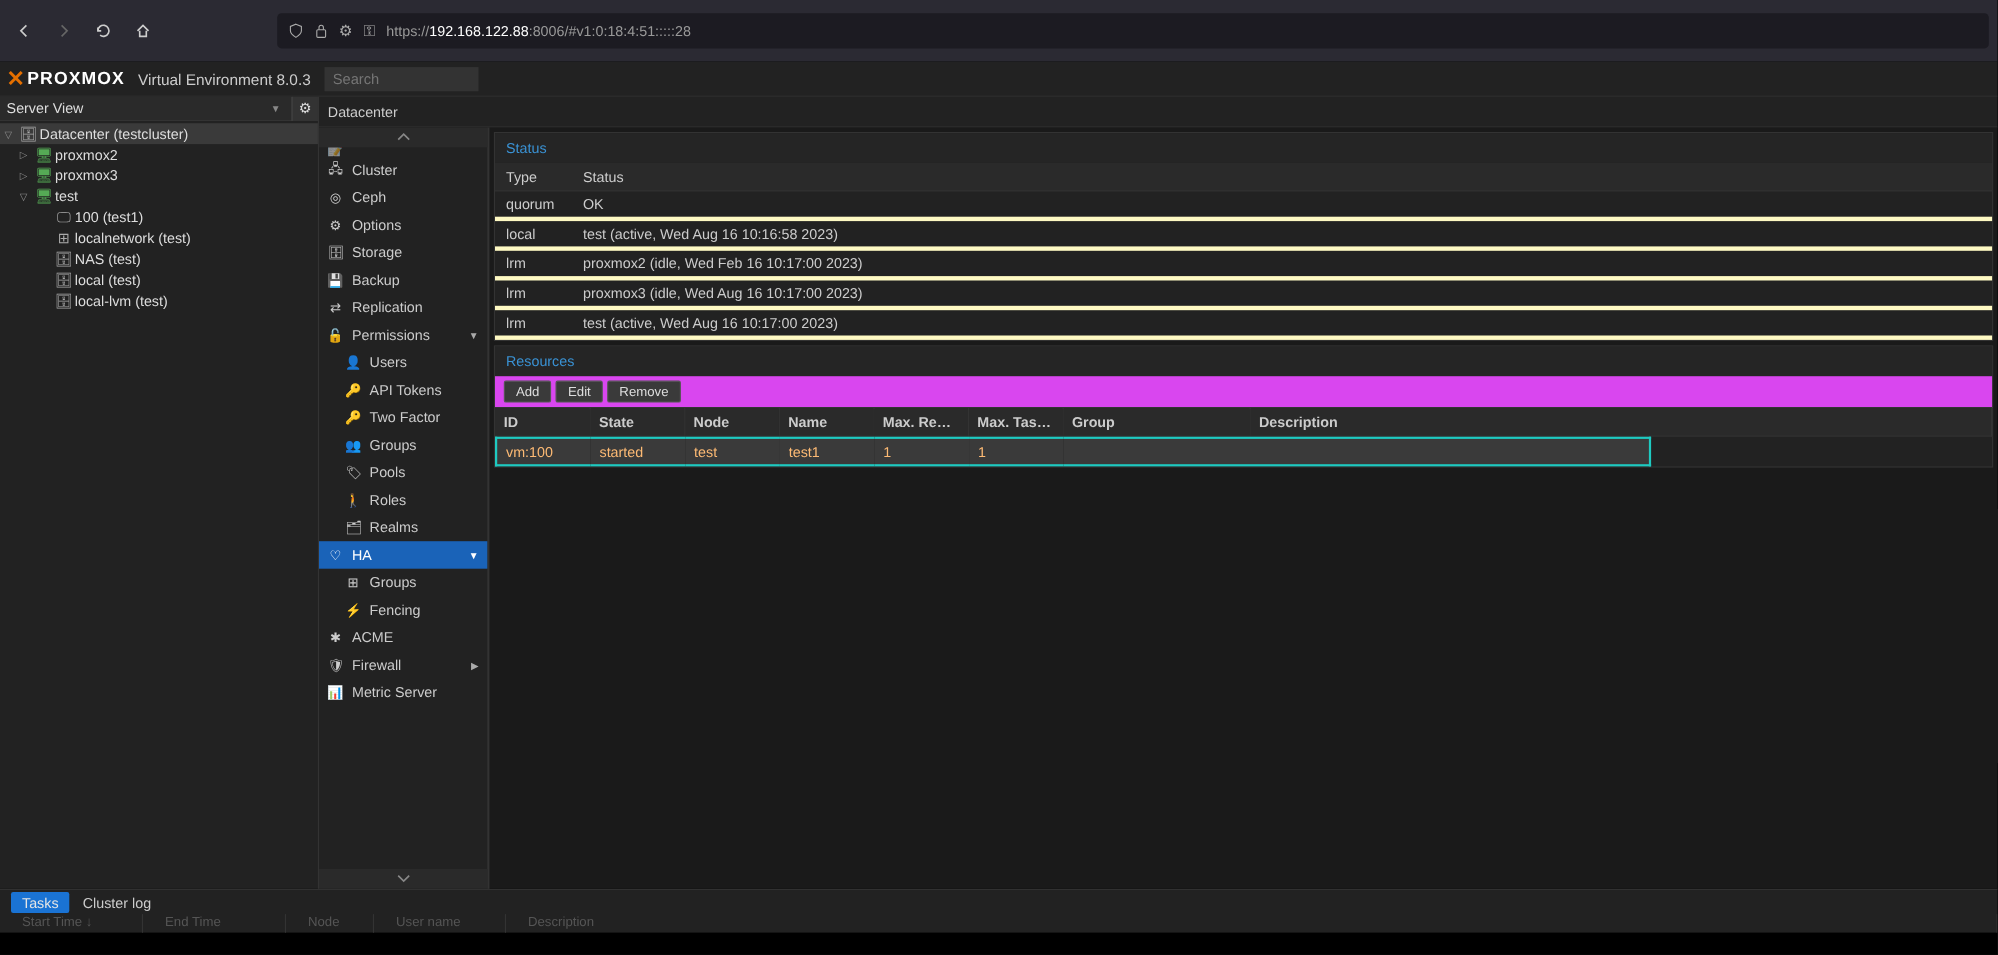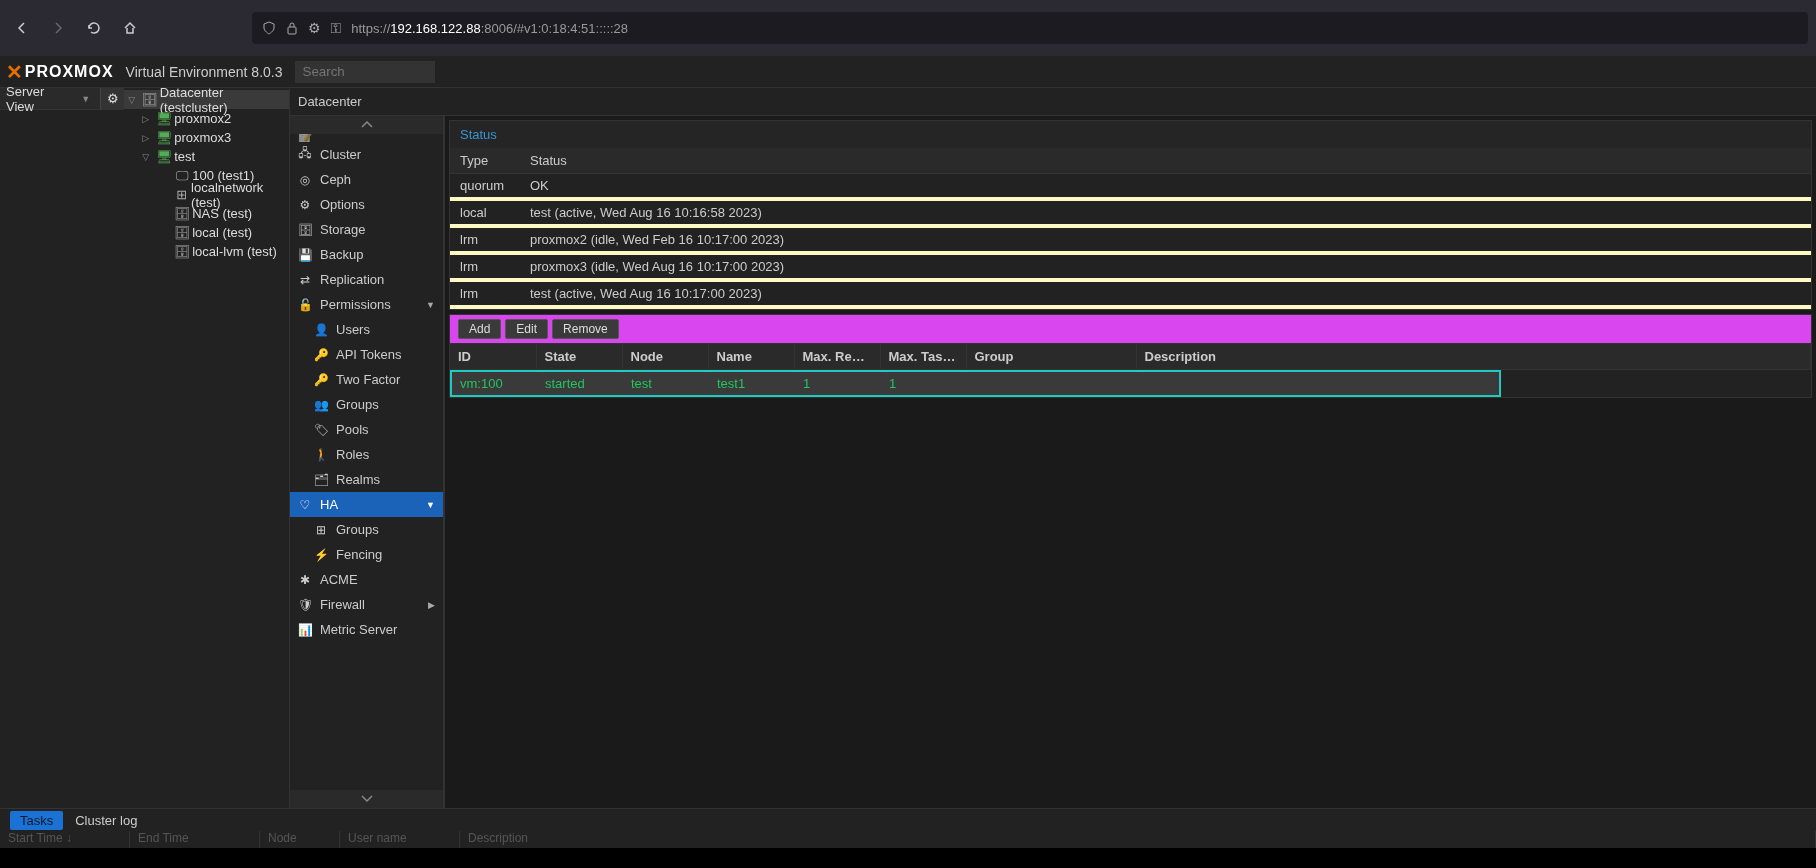--- a/index.html
+++ b/index.html
@@ -17,21 +17,21 @@
 
 .header-bar { background: #222; height: 32px; display: flex; align-items: center; padding-left: 6px; gap: 8px; border-bottom: 1px solid #333; }
 .logo { display: flex; align-items: center; gap: 4px; }
 .logo-x { color: #e57000; font-weight: 900; font-size: 20px; letter-spacing: -2px; }
 .logo-text { color: #fff; font-weight: 700; font-size: 16px; letter-spacing: 1px; }
 .ve-text { color: #ccc; font-size: 14px; margin-left: 4px; }
 .search-input { background: #333; border: none; color: #ccc; padding: 4px 8px; height: 22px; width: 140px; margin-left: 4px; }
 
 
 .app { display: flex; height: calc(100vh - 56px - 32px - 40px - 20px); }
-.tree-panel { width: 290px; background: #222; display: flex; flex-direction: row; border-right: 1px solid #333; }
+.tree-panel { width: 290px; background: #222; display: flex; flex-direction: column; border-right: 1px solid #333; }
 .view-select { height: 22px; background: #2a2a2a; display: flex; align-items: center; gap: 6px; border-bottom: 1px solid #333; }
 .view-text { padding: 2px 6px; flex: 1; color: #ddd; }
 .gear-btn { width: 24px; height: 22px; background: #333; display: flex; align-items: center; justify-content: center; color: #ddd; border-left: 1px solid #444; }
 .tree { padding: 2px 0; }
 .tree-row { height: 19px; display: flex; align-items: center; padding-left: 4px; gap: 2px; cursor: pointer; }
 .tree-row.selected { background: #3a3a3a; }
 .tree-toggle { width: 12px; color: #888; font-size: 9px; }
 .tree-icon { width: 16px; display: flex; justify-content: center; color: #aaa; }
 .tree-label { color: #ddd; }
 .indent-1 { padding-left: 18px; }
@@ -64,30 +64,30 @@
 .status-table th { text-align: left; padding: 5px 10px; background: #2a2a2a; font-weight: normal; color: #ccc; border-bottom: 1px solid #333; }
 .status-table td { padding: 4px 10px; color: #ccc; border-bottom: 4px solid #fef9c3; }
 .status-table .col-type { width: 70px; }
 
 .toolbar { padding: 4px 8px; display: flex; gap: 4px; background: #d946ef; border-bottom: 1px solid #333; }
 .tb-btn { background: #3a3a3a; border: 1px solid #555; color: #ddd; padding: 2px 10px; font-size: 12px; cursor: pointer; border-radius: 2px; }
 
 .res-table { width: 100%; border-collapse: collapse; table-layout: fixed; }
 .res-table th { text-align: left; padding: 5px 8px; background: #2a2a2a; font-weight: bold; color: #ccc; border-right: 1px solid #333; border-bottom: 1px solid #333; overflow: hidden; text-overflow: ellipsis; white-space: nowrap; }
 .res-row { border: 2px solid #1ecac1; background: #3a3a3a; }
-.res-row td { padding: 4px 8px; color: #22c55e; }
+.res-row td { padding: 4px 8px; color: #fdba74; }
 .res-row-wrap { padding-right: 310px; }
 
 
 .bottom-panel { height: 40px; background: #222; border-top: 1px solid #333; }
 .bottom-tabs { display: flex; height: 22px; gap: 2px; padding-left: 10px; align-items: center; }
 .bottom-tab { padding: 2px 10px; color: #ccc; cursor: pointer; }
-.bottom-tab.active { background: #1a73d4; color: #0f172a; border-radius: 2px; }
+.bottom-tab.active { background: #1a73d4; color: #e5e5e5; border-radius: 2px; }
 .task-header { display: flex; height: 18px; color: #555; font-size: 12px; overflow: hidden; }
-.task-header span { padding: 0 8px; border-right: 1px solid #333;}
+.task-header span { padding: 0 20px; border-right: 1px solid #333;}
 
 svg { display: block; }
 </style>
 </head>
 <body>
 
 <div class="browser-chrome">
   <div class="nav-btn">
     <svg width="16" height="16" viewBox="0 0 16 16">
         <path d="M10 3 L5 8 L10 13" stroke="#ccc" stroke-width="1.5" fill="none"></path>
@@ -324,20 +324,21 @@
                 </tr>
                 <tr>
                   <td>lrm</td>
                   <td>test (active, Wed Aug 16 10:17:00 2023)</td>
                 </tr>
               </tbody>
           </table>
         </div>
 
         <div class="panel-section">
+          <div class="section-title">Resources</div>
           <div class="toolbar">
             <button class="tb-btn">Add</button>
             <button class="tb-btn">Edit</button>
             <button class="tb-btn">Remove</button>
           </div>
           <table class="res-table">
             <colgroup>
               <col style="width:86px">
                 <col style="width:86px">
                 <col style="width:86px">

